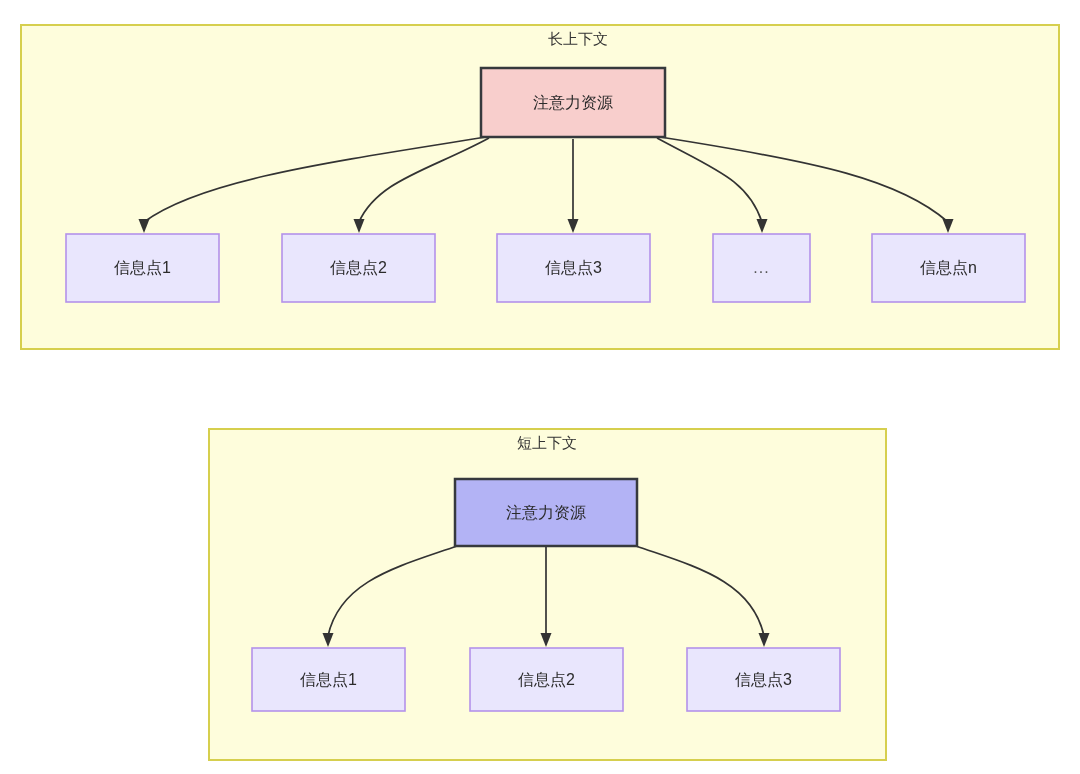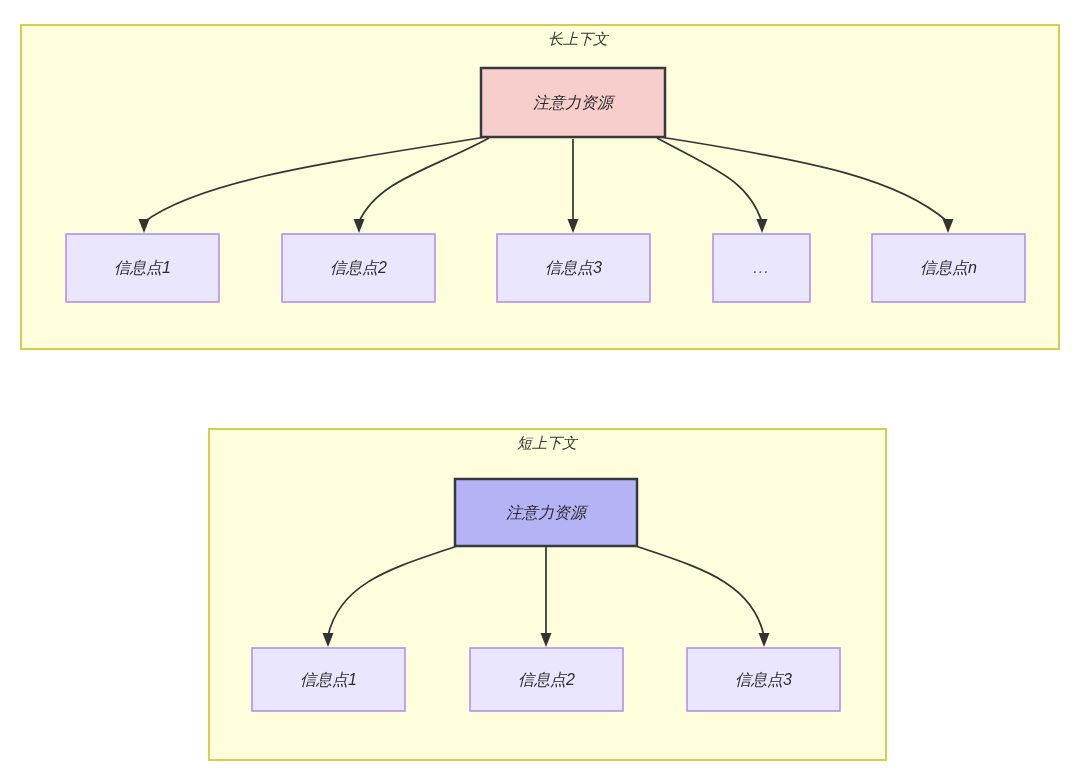--- a/index.html
+++ b/index.html
@@ -10,21 +10,20 @@
   body {
     width: 1080px;
     height: 774px;
     font-family: "Liberation Sans", "DejaVu Sans", sans-serif;
     overflow: hidden;
   }
   #diagram-root {
     position: relative;
     width: 1080px;
     height: 774px;
-    font-style: italic;
   }
   svg#diagram-svg {
     display: block;
     width: 1080px;
     height: 774px;
   }
   .container-rect {
     fill: #fefddc;
     stroke: #d6cf4e;
     stroke-width: 2;

